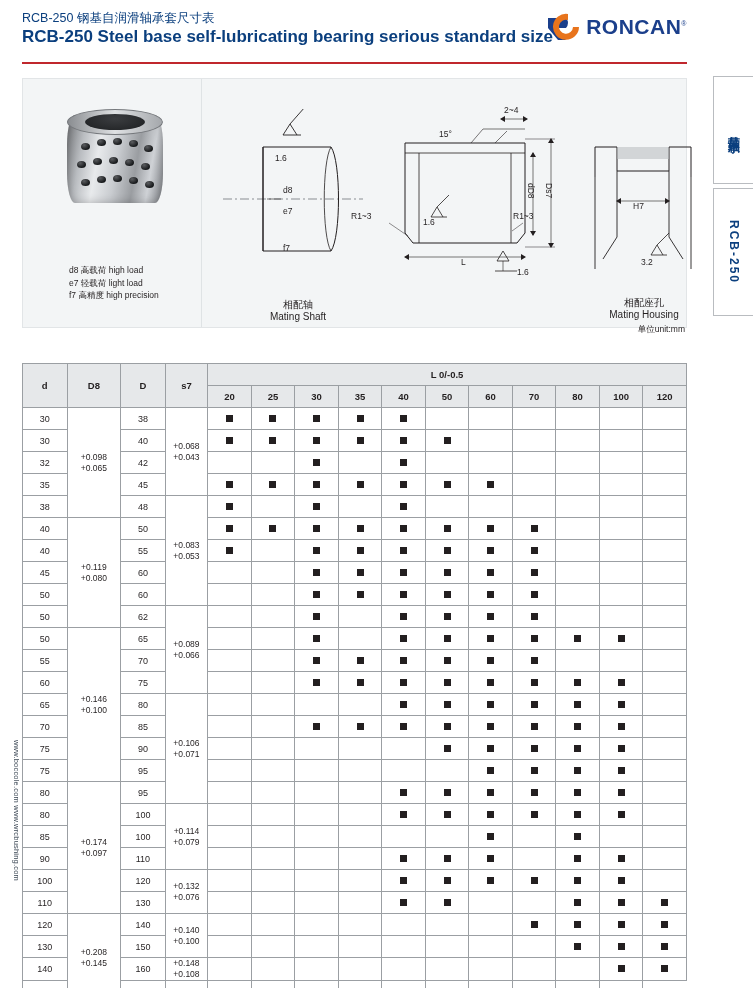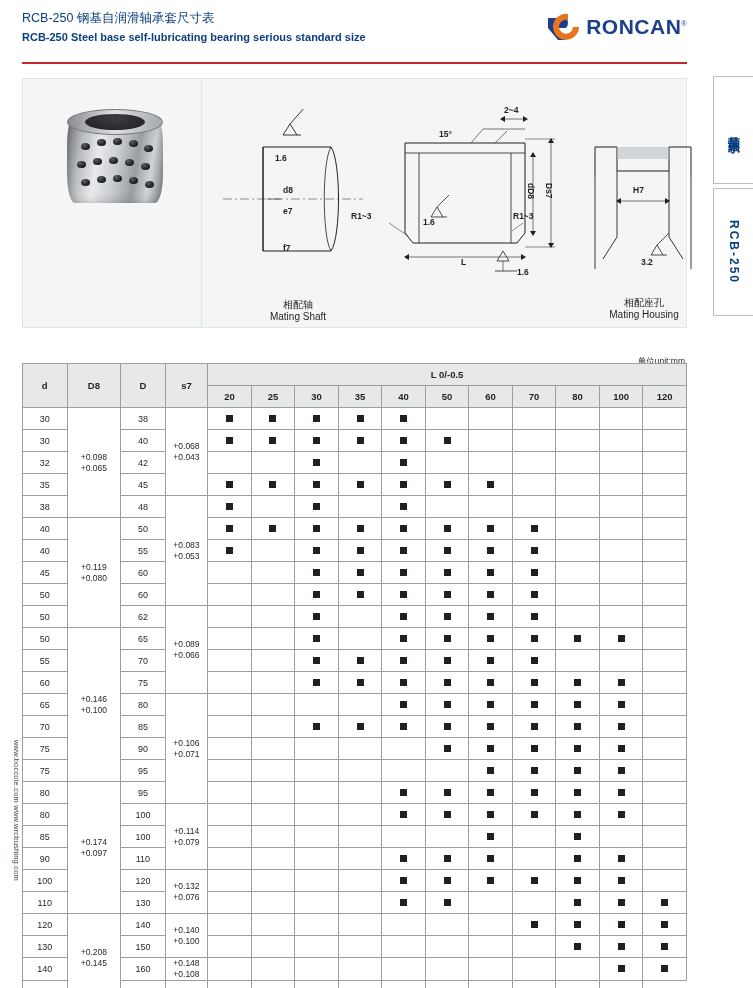--- a/index.html
+++ b/index.html
@@ -29,21 +29,21 @@
   }
   .title-cn {
     font-size: 12.5px;
     font-weight: normal;
     color: #0b3f7e;
     letter-spacing: 0px;
     line-height: 16px;
     white-space: nowrap;
   }
   .title-en {
-    font-size: 11px;
+    font-size: 17px;
     font-weight: bold;
     color: #0b3f7e;
     line-height: 16px;
     margin-top: 3px;
     white-space: nowrap;
   }
   .logo {
     position: absolute;
     right: 0; top: 2px;
     display: flex;
@@ -178,34 +178,33 @@
   }
 
   
   .dwg { position: absolute; }
   .dwg-label {
     position: absolute;
     font-size: 8.5px;
     color: #231f20;
     white-space: nowrap;
     line-height: 11px;
-    font-weight: bold;
   }
   .dwg-caption {
     position: absolute;
     font-size: 10px;
     color: #231f20;
     text-align: center;
     line-height: 11.5px;
     white-space: nowrap;
   }
 
   .unit-note {
     position: absolute;
-    right: 68px; top: 356px;
+    right: 68px; top: 324px;
     font-size: 8.5px;
     color: #231f20;
   }
 
   
   .tbl-wrap {
     position: absolute;
     left: 22px; top: 363px;
     width: 665px;
   }
@@ -299,20 +298,25 @@
       <div class="dot" style="left:50px; top:50px;"></div>
       <div class="dot" style="left:66px; top:52px;"></div>
       <div class="dot" style="left:82px; top:56px;"></div>
       <div class="dot" style="left:22px; top:72px;"></div>
       <div class="dot" style="left:38px; top:69px;"></div>
       <div class="dot" style="left:54px; top:68px;"></div>
       <div class="dot" style="left:70px; top:70px;"></div>
       <div class="dot" style="left:86px; top:74px;"></div>
     </div>
 
+    <div class="legend">
+      <div>d8  高载荷   high load</div>
+      <div>e7  轻载荷   light load</div>
+      <div>f7  高精度   high precision</div>
+    </div>
 
     <div class="dwg" style="left:200px; top:30px; width:140px; height:180px;">
       <svg width="140" height="180" viewBox="0 0 140 180">
         <line x1="0" y1="90" x2="140" y2="90" stroke="#5d6368" stroke-width="0.7" stroke-dasharray="9,3,2,3"></line>
         <path d="M40 38 H108 C118 52 118 128 108 142 H40 Z" fill="none" stroke="#231f20" stroke-width="1"></path>
         <line x1="40" y1="38" x2="40" y2="142" stroke="#231f20" stroke-width="1"></line>
         <path d="M108 38 C99 52 99 128 108 142" fill="none" stroke="#231f20" stroke-width="0.8"></path>
 
         <path d="M60 26 l7 -11 l7 11" fill="none" stroke="#231f20" stroke-width="0.9"></path>
         <line x1="67" y1="15" x2="82" y2="-2" stroke="#231f20" stroke-width="0.9"></line>
@@ -395,21 +399,21 @@
         <line x1="86" y1="128" x2="100" y2="150" stroke="#231f20" stroke-width="0.9"></line>
 
         <line x1="34" y1="92" x2="86" y2="92" stroke="#231f20" stroke-width="0.6"></line>
         <path d="M38 89 l-5 3 l5 3 Z" fill="#231f20"></path>
         <path d="M82 89 l5 3 l-5 3 Z" fill="#231f20"></path>
 
         <path d="M68 146 l6 -10 l6 10" fill="none" stroke="#231f20" stroke-width="0.8"></path>
         <line x1="74" y1="136" x2="86" y2="124" stroke="#231f20" stroke-width="0.8"></line>
         <line x1="68" y1="146" x2="84" y2="146" stroke="#231f20" stroke-width="0.8"></line>
       </svg>
-      <div class="dwg-label" style="left:50px; top:76px;">H7</div>
+      <div class="dwg-label" style="left:50px; top:92px;">H7</div>
       <div class="dwg-label" style="left:58px; top:148px;">3.2</div>
       <div class="dwg-caption" style="left:6px; top:188px; width:110px;">
         <div>相配座孔</div>
         <div>Mating Housing</div>
       </div>
     </div>
   </div>
 
   <div class="unit-note">单位unit:mm</div>
 

